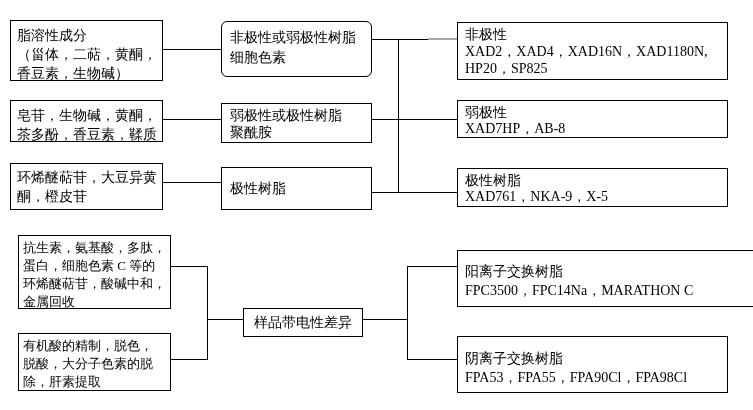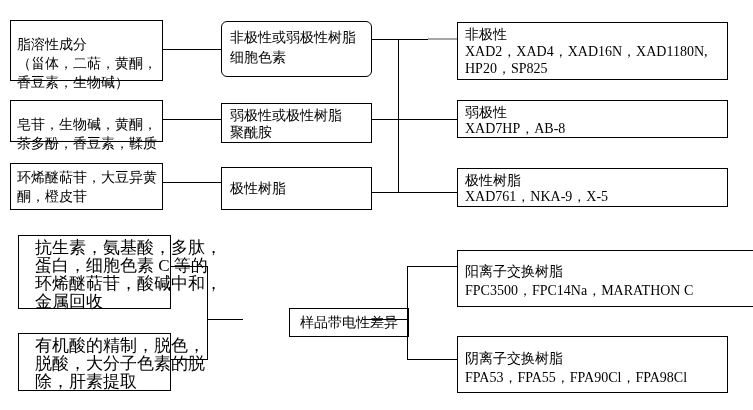--- a/index.html
+++ b/index.html
@@ -18,32 +18,32 @@
     color:var(--text);
     overflow:hidden;
   }
   .box{
     position:absolute;
     box-sizing:border-box;
     border:1px solid var(--border);
     background:var(--background);
     font-size:14px;
     line-height:19px;
-    padding:14px 6px;
+    padding:5px 6px;
   }
   .box .ln{white-space:nowrap;}
   .hline{position:absolute;height:1px;background:var(--connector);}
   .vline{position:absolute;width:1px;background:var(--connector);}
   .gray{background:var(--connector-gray);}
   
-  .b-l4,.b-l5{font-size:17px;line-height:18px;padding:3px 16px;}
+  .b-l4,.b-l5{font-size:13px;line-height:18px;padding:3px 4px;}
   .b-m1{padding:6px 8px;line-height:20px;}
   .b-m2{padding:3px 8px;line-height:17px;}
   .b-m3{padding:13px 8px;line-height:16px;}
-  .b-m4{padding:5px 10px;line-height:17px;margin-left:46px;}
+  .b-m4{padding:5px 10px;line-height:17px;}
   .b-r1{padding:3px 7px;line-height:17px;}
   .b-r2,.b-r3{padding:4px 7px;line-height:16px;}
   .b-r4{padding:11px 7px;line-height:19px;}
   .b-r5{padding:12px 7px;line-height:19px;}
 </style>
 </head>
 <body>
 
 <div class="canvas">
 

